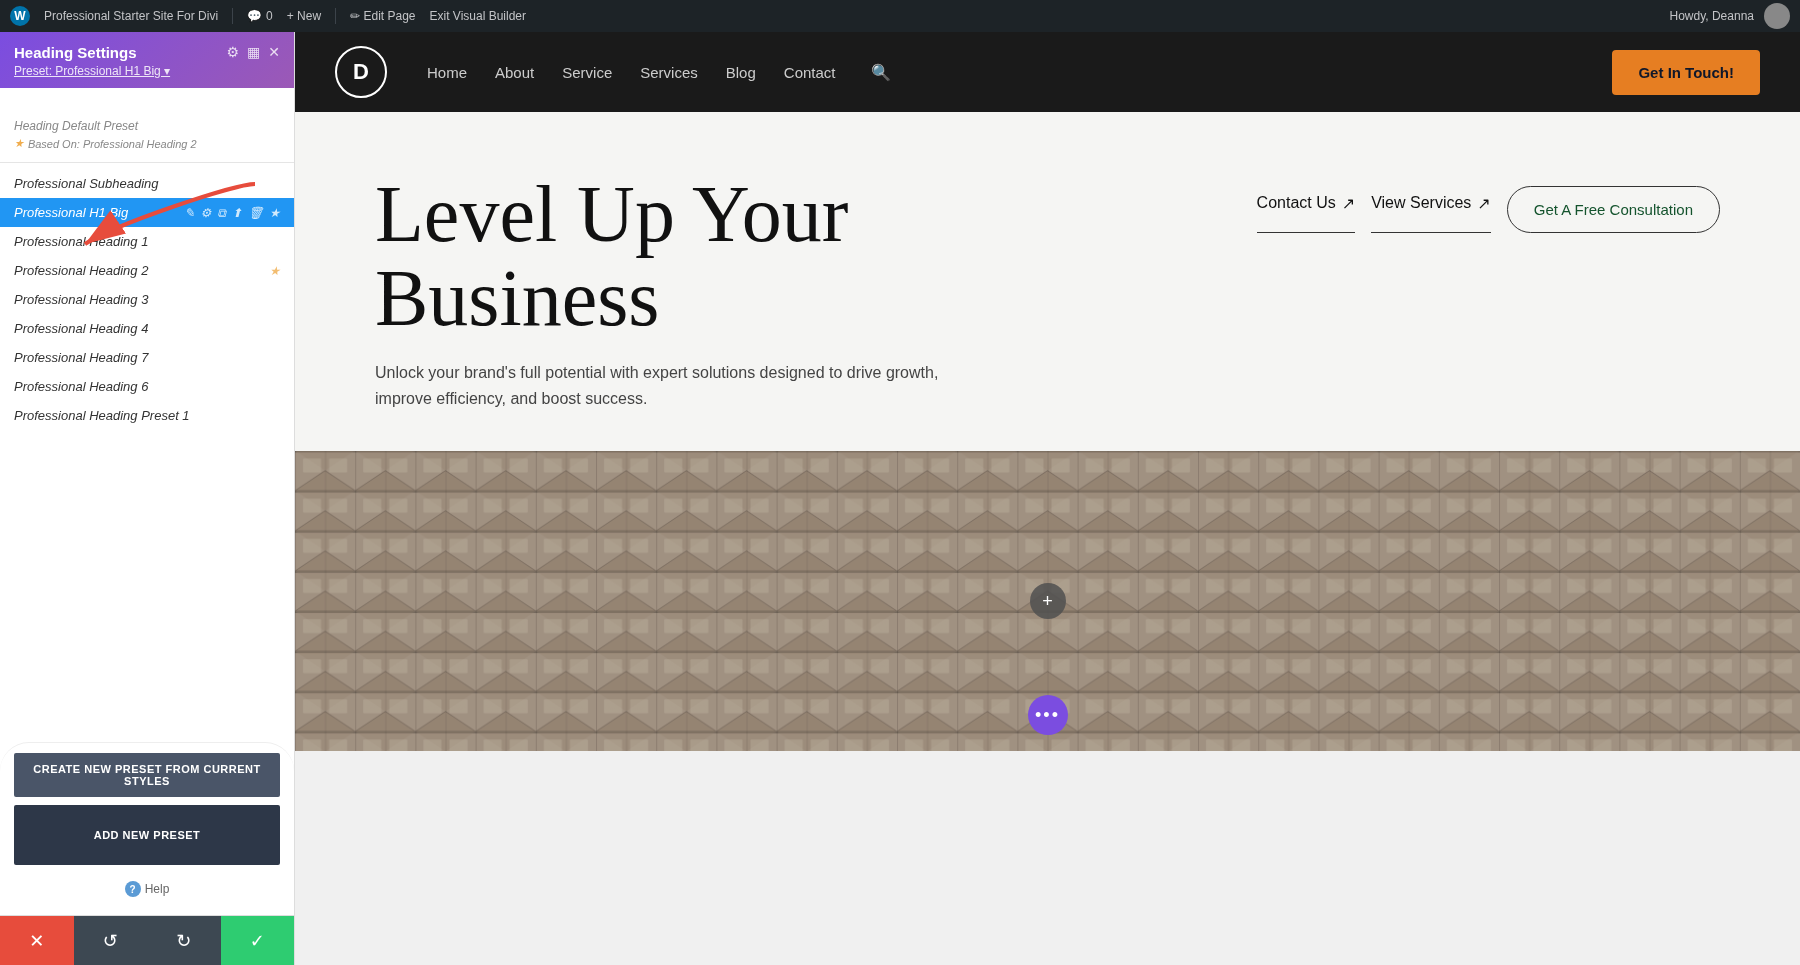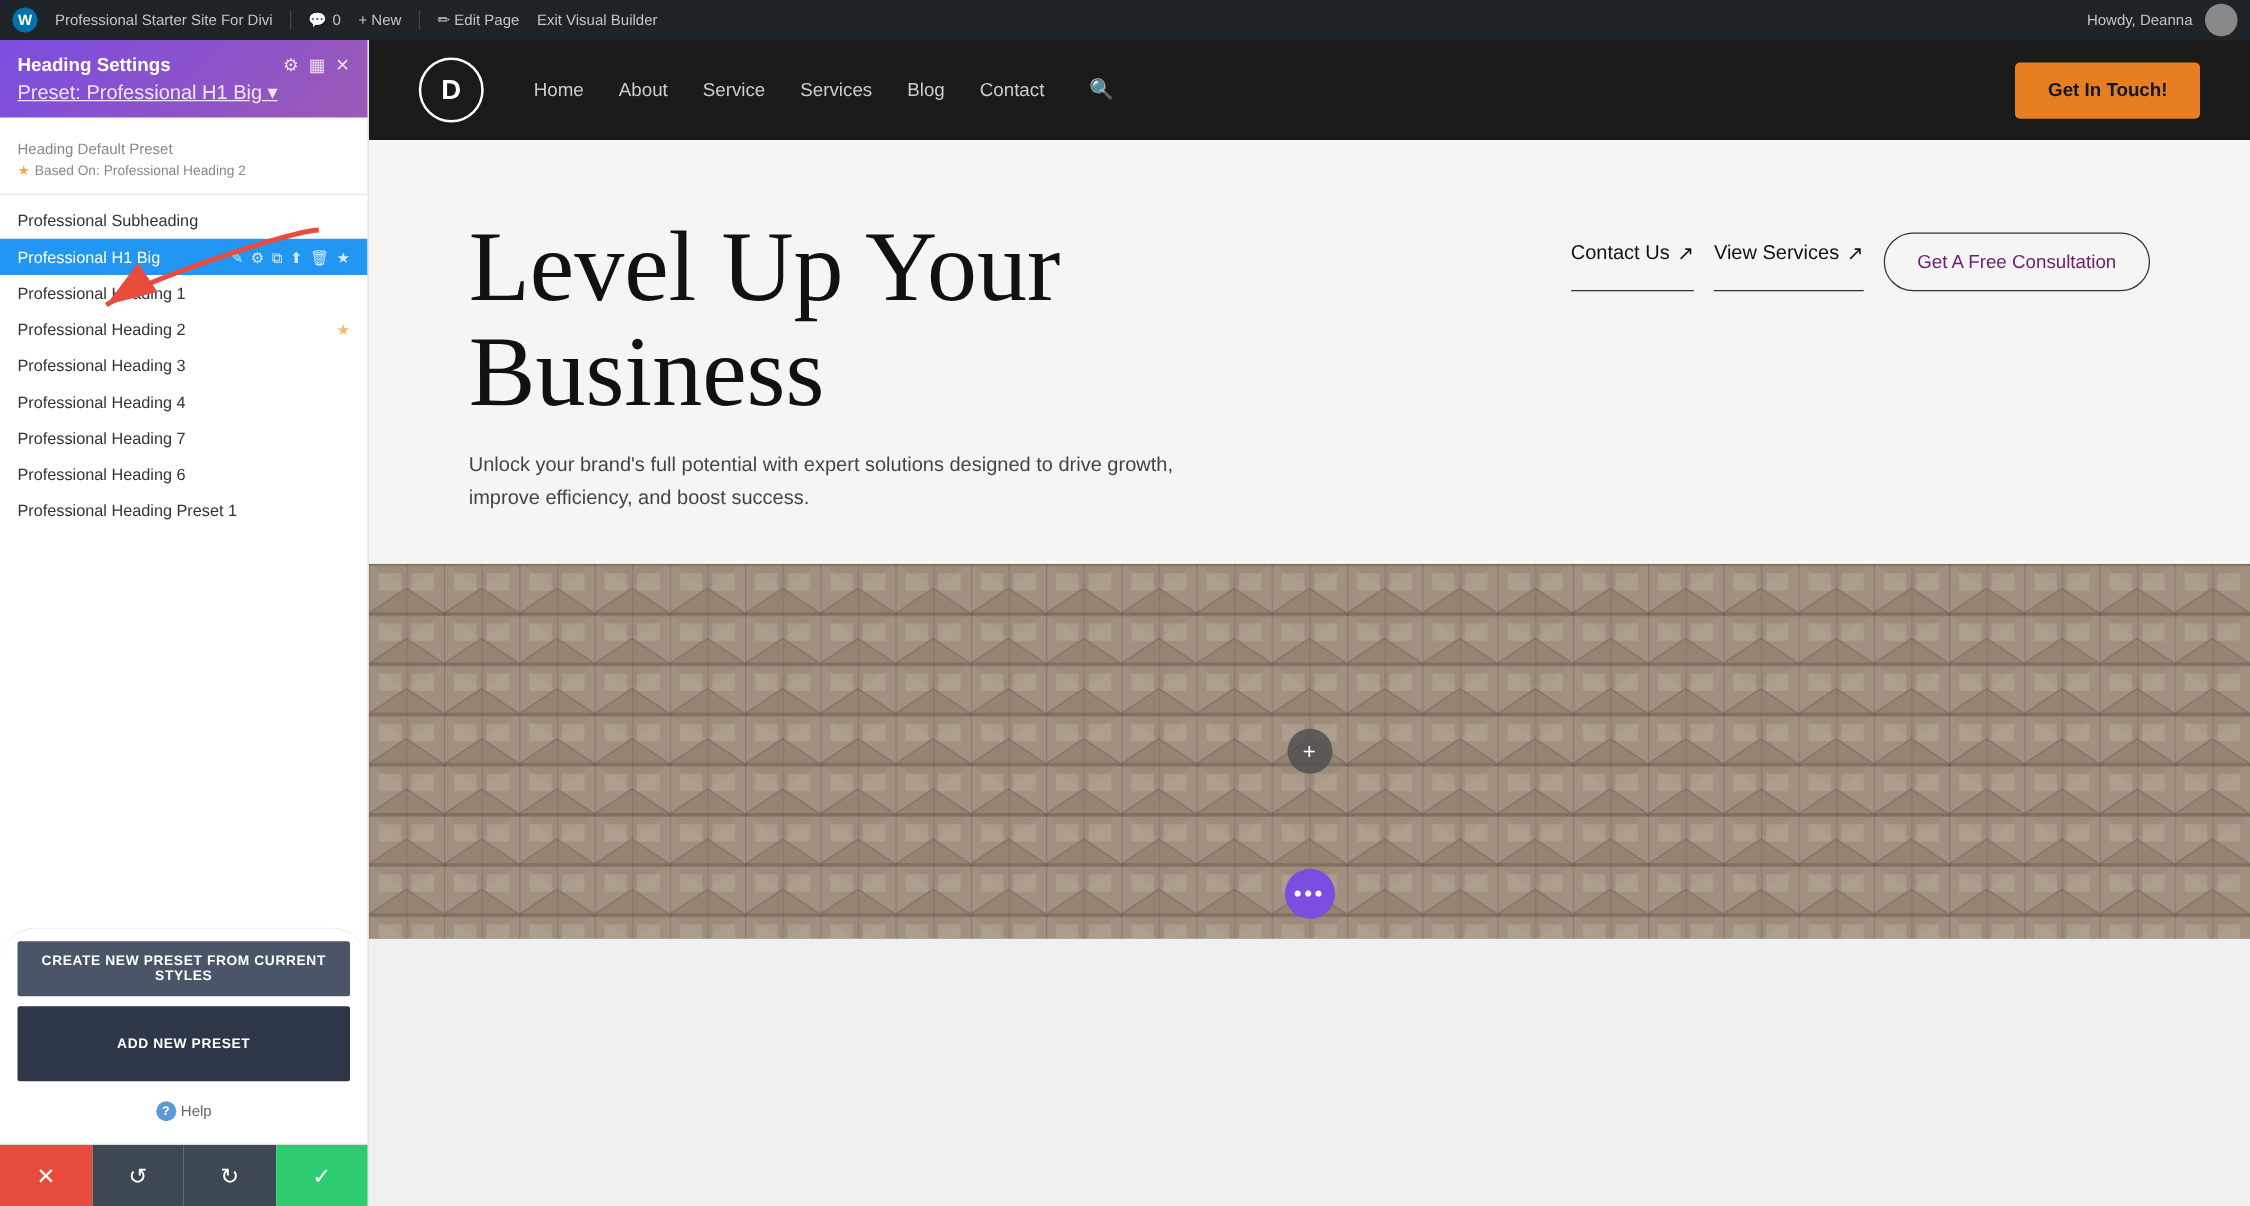--- a/index.html
+++ b/index.html
@@ -75,40 +75,41 @@
       align-items: flex-start;
       justify-content: space-between;
     }
     .panel-header-title {
       color: #fff;
       font-size: 15px;
       font-weight: 600;
     }
     .panel-header-preset {
       color: rgba(255,255,255,0.85);
-      font-size: 16px;
+      font-size: 12px;
       margin-top: 3px;
     }
     .panel-header-preset span { text-decoration: underline; cursor: pointer; }
     .panel-header-icons {
       display: flex;
       gap: 8px;
       align-items: center;
     }
     .panel-header-icon {
       color: rgba(255,255,255,0.8);
       cursor: pointer;
       font-size: 14px;
     }
 
     
     .presets-container {
       flex: 1;
       overflow-y: auto;
-      padding: 10px 0;
+      padding: 23px 0;
+      font-style: italic;
     }
 
     .preset-section-label {
       font-size: 12px;
       color: #888;
       padding: 8px 14px 4px;
       font-weight: 400;
     }
 
     .preset-item {
@@ -328,21 +329,21 @@
       padding-bottom: 8px;
       cursor: pointer;
     }
     .hero-btn {
       border: 1px solid #333;
       background: transparent;
       padding: 14px 26px;
       font-size: 15px;
       cursor: pointer;
       border-radius: 30px;
-      color: #701a75;
+      color: #14532d;
       margin-top: 4px;
       text-align: right;
     }
 
     
     .building-section {
       flex: 1;
       position: relative;
       overflow: hidden;
     }

